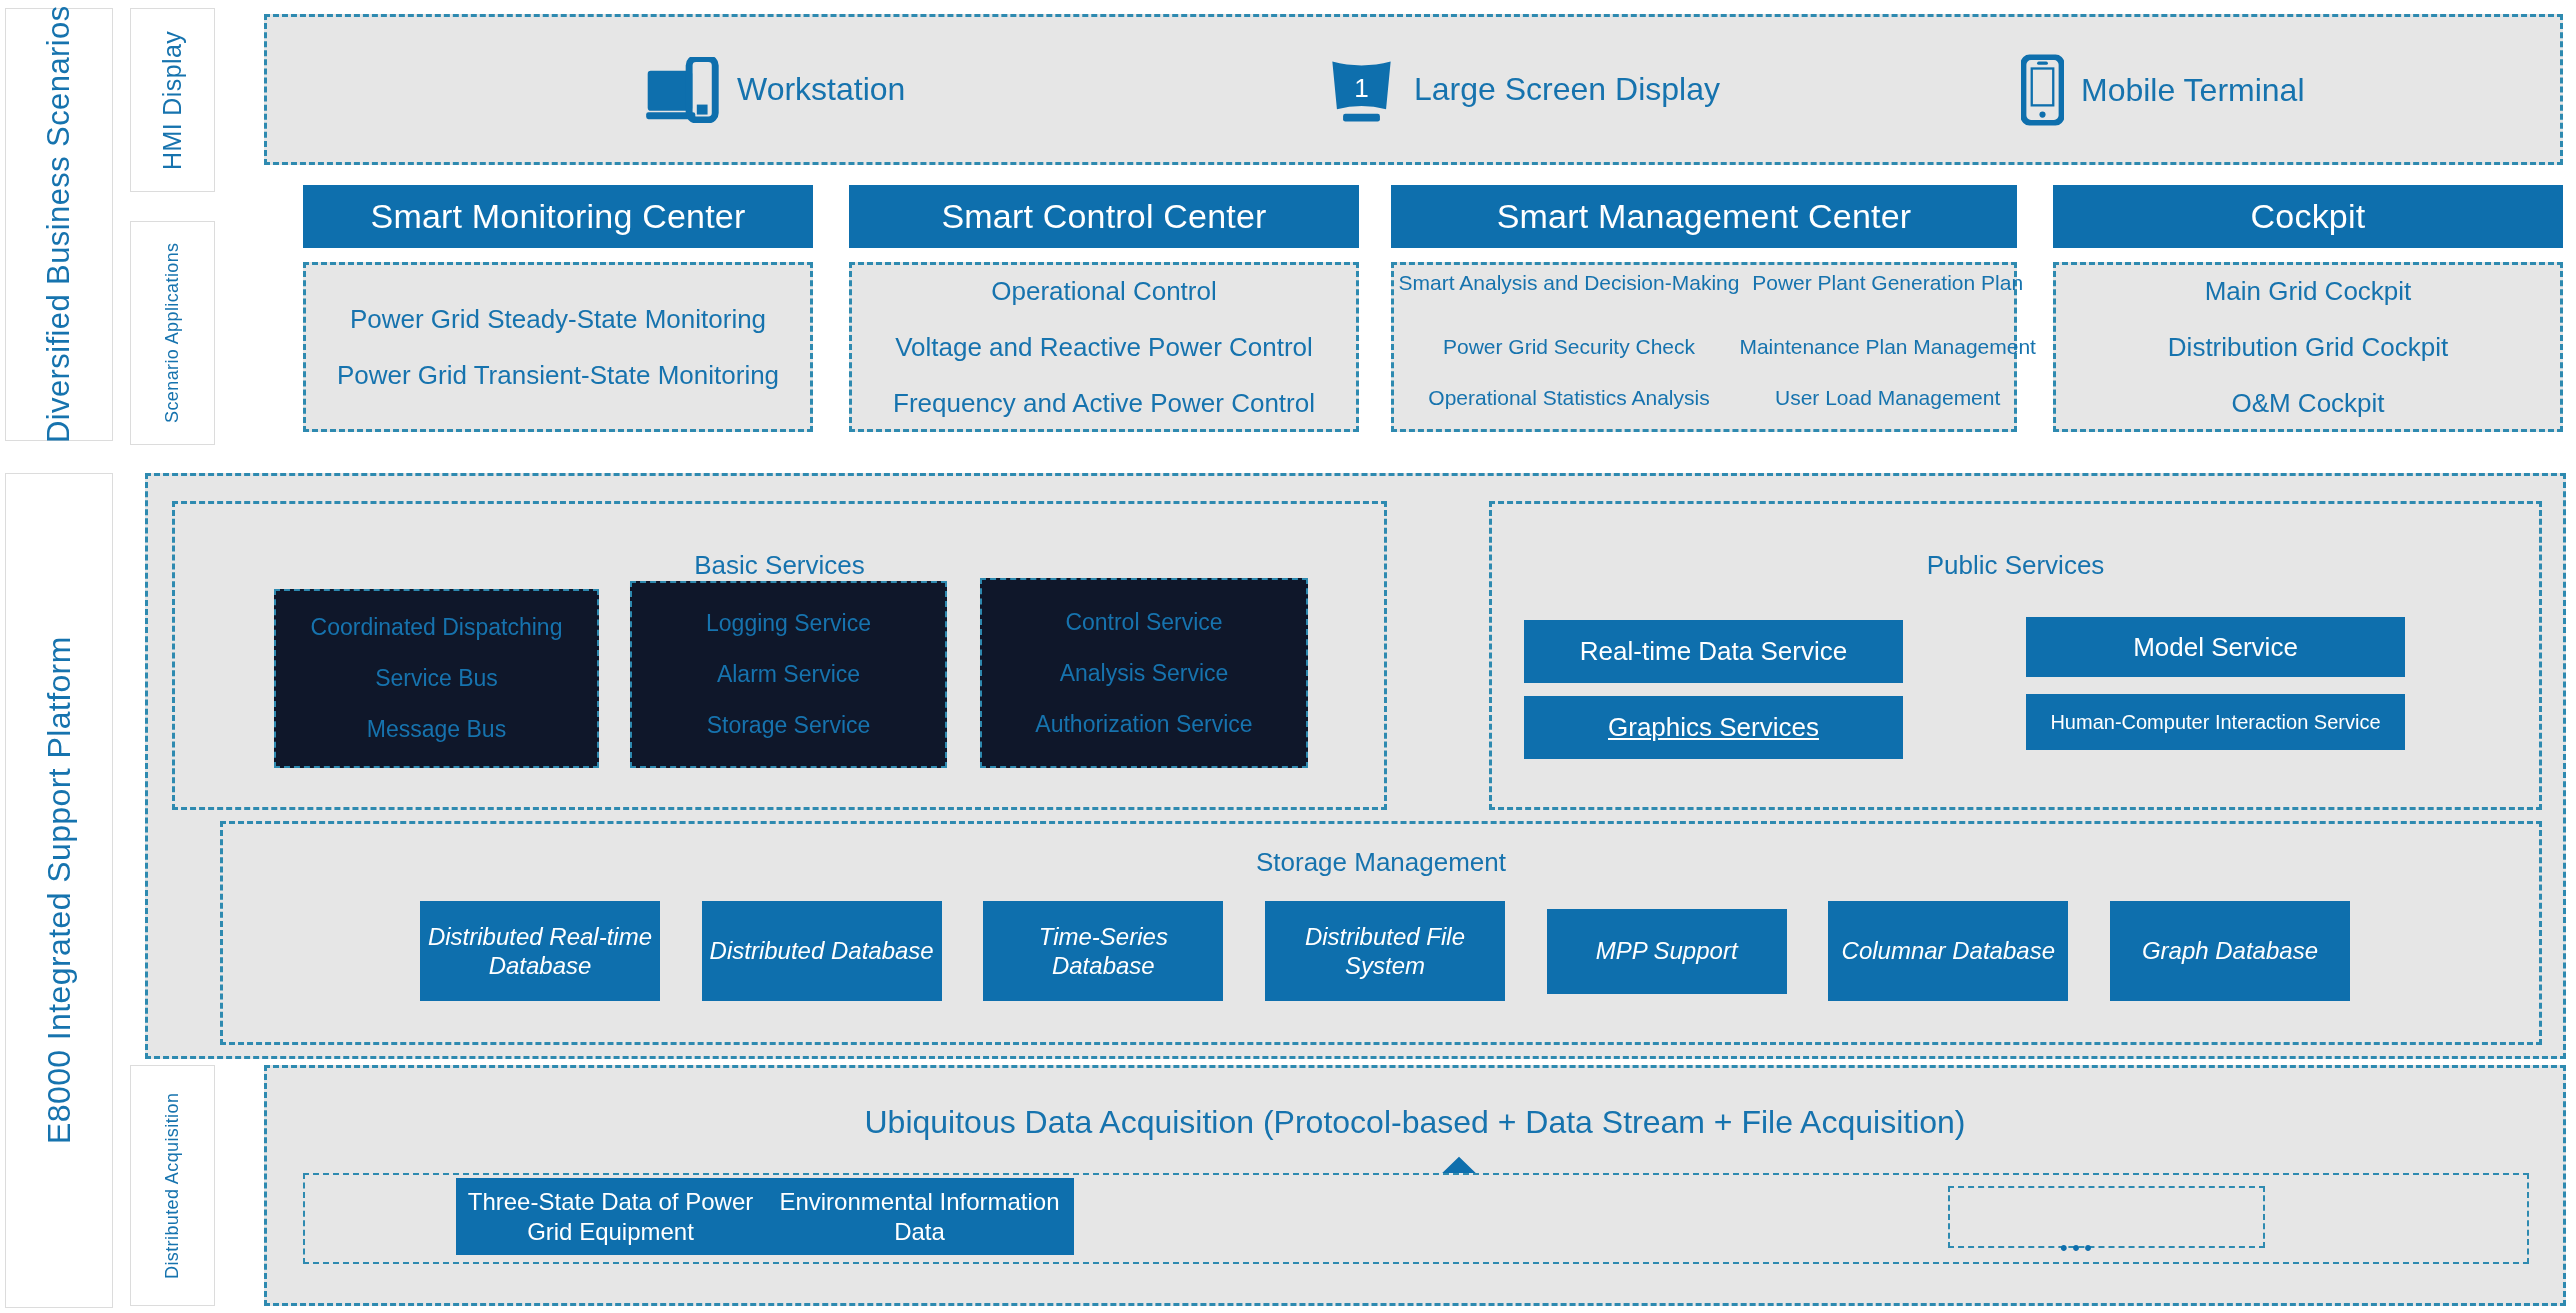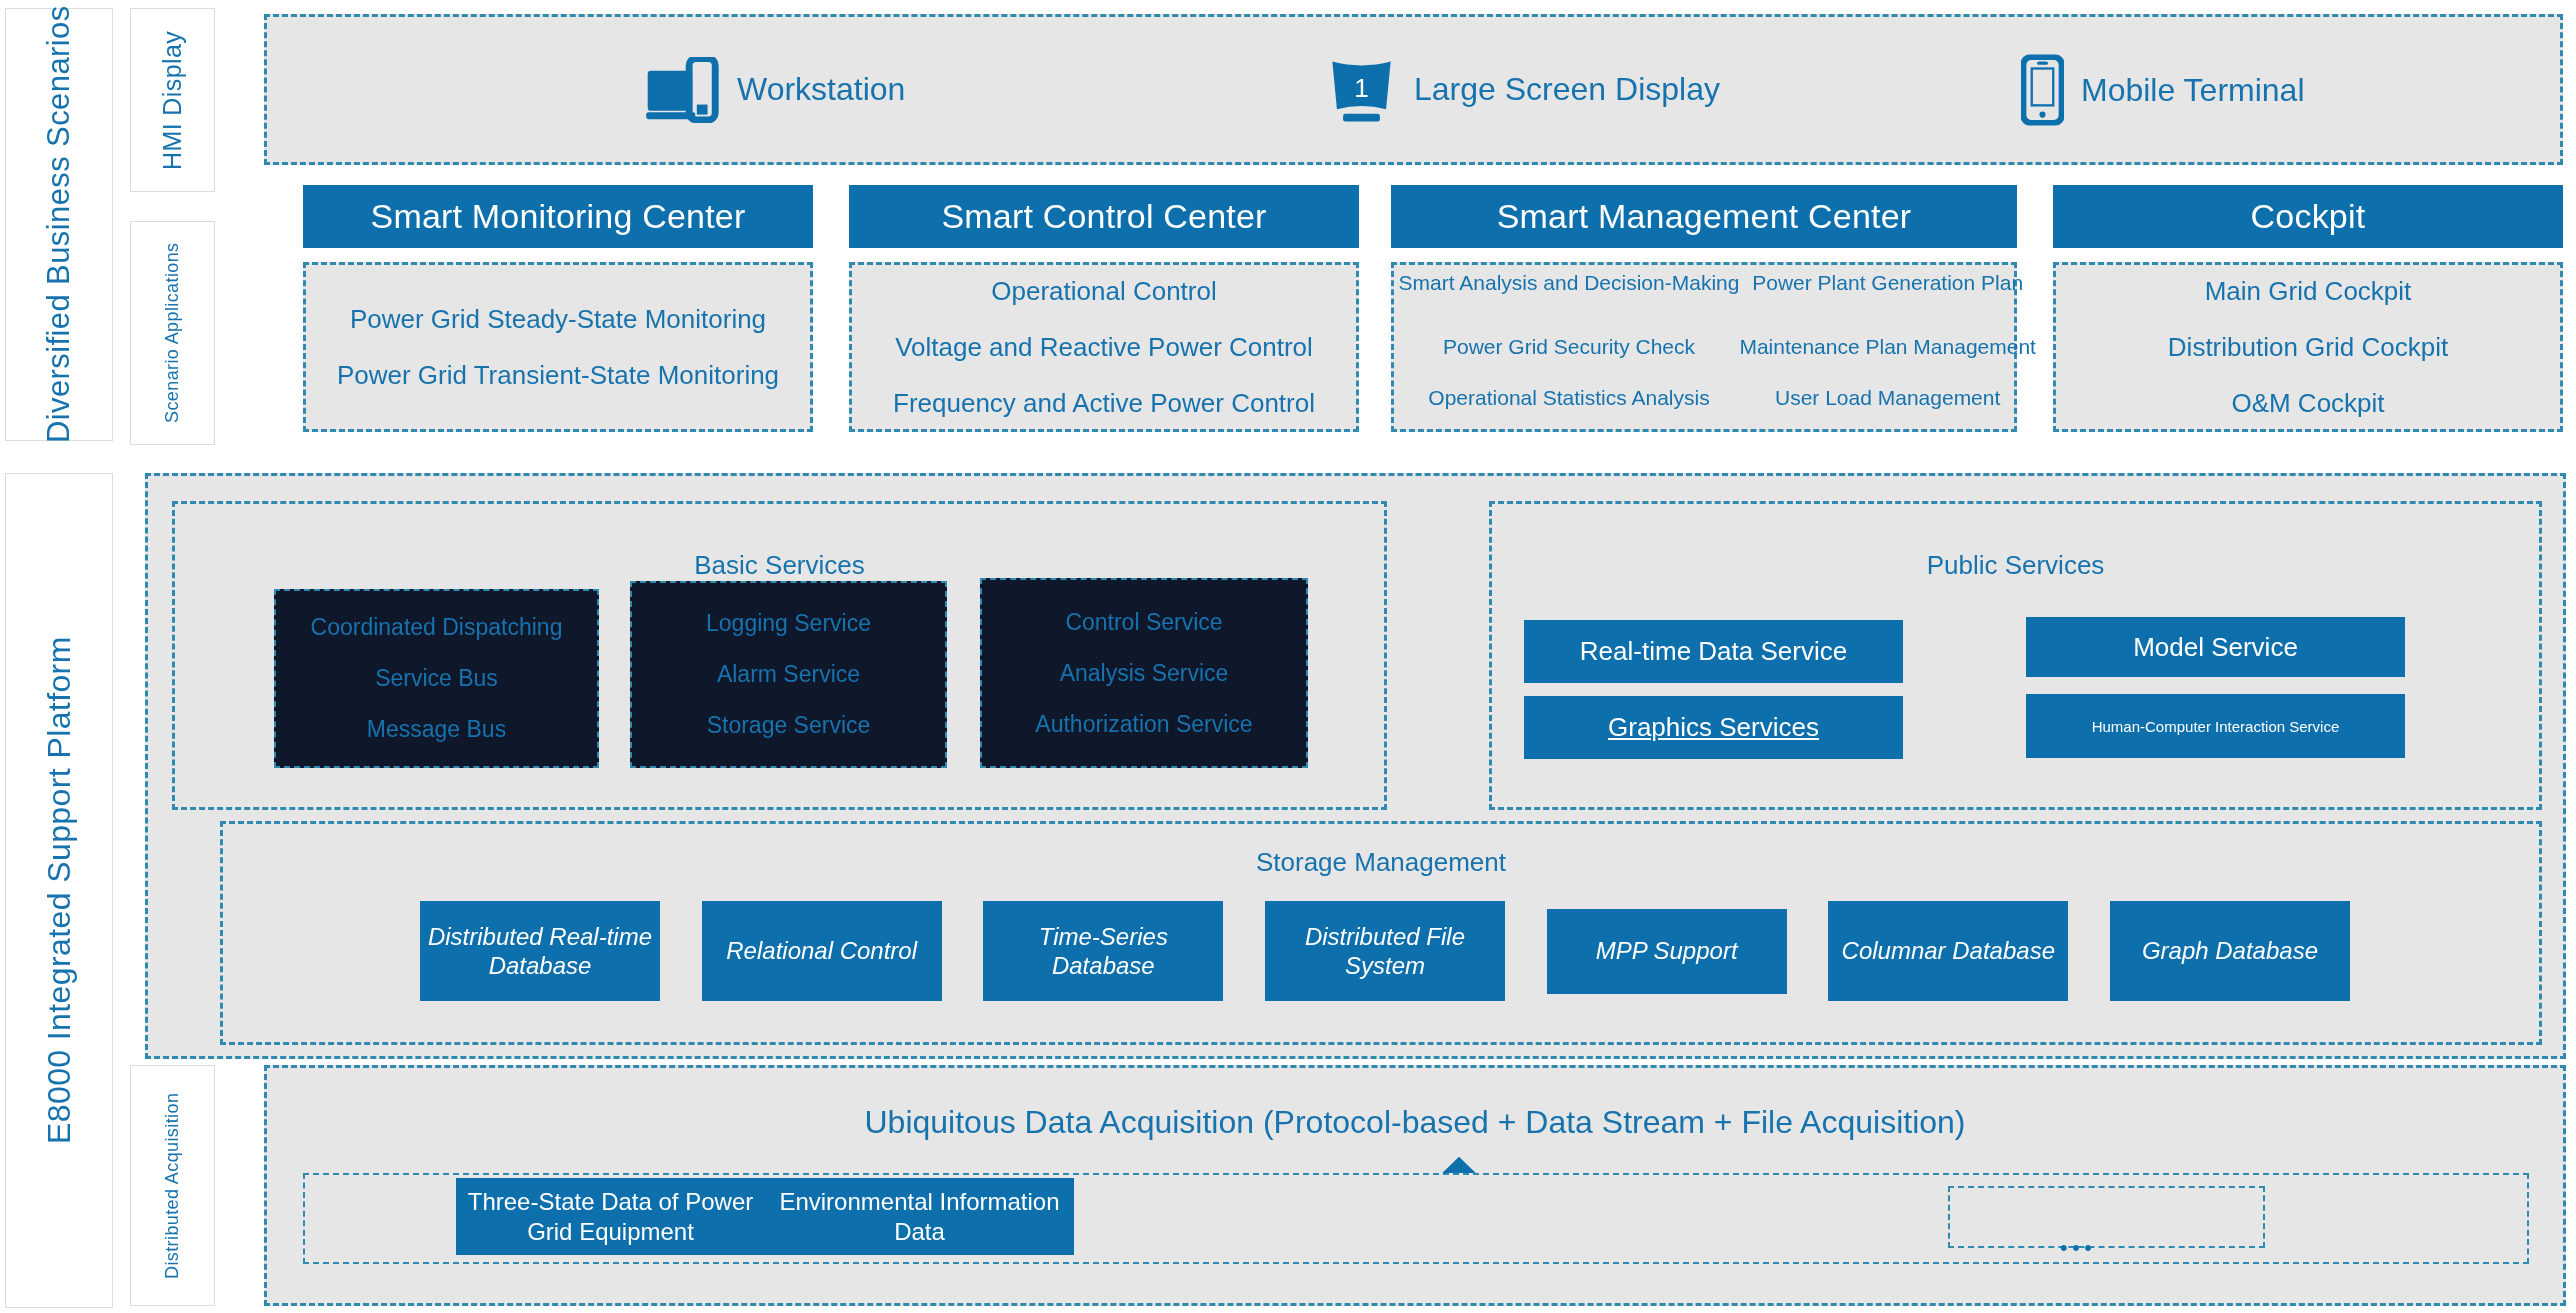--- a/index.html
+++ b/index.html
@@ -130,21 +130,21 @@
   .chip {
     position: absolute;
     background: #0E6FAD;
     color: #ffffff;
     display: flex; align-items: center; justify-content: center;
     text-align: center;
   }
   #ps-realtime { left: 1524px; top: 620px; width: 379px; height: 63px; font-size: 26px; }
   #ps-graphics { left: 1524px; top: 696px; width: 379px; height: 63px; font-size: 26px; text-decoration: underline; }
   #ps-model    { left: 2026px; top: 617px; width: 379px; height: 60px; font-size: 26px; }
-  #ps-hci      { left: 2026px; top: 694px; width: 379px; height: 64px; font-size: 15px; }
+  #ps-hci      { left: 2026px; top: 694px; width: 379px; height: 56px; font-size: 20px; }
 
   
   #storage-box { left: 220px; top: 821px; width: 2322px; height: 224px; }
   #storage-title {
     position: absolute; left: 0; right: 0; top: 23px;
     text-align: center; color: #1673AE; font-size: 26px;
   }
   #db-row {
     position: absolute; left: 197px; right: 189px; top: 77px;
     display: flex; justify-content: space-between; align-items: flex-start; font-style: italic;
@@ -317,21 +317,21 @@
   </div>
   <div class="chip" id="ps-realtime">Real-time Data Service</div>
   <div class="chip" id="ps-graphics">Graphics Services</div>
   <div class="chip" id="ps-model">Model Service</div>
   <div class="chip" id="ps-hci">Human-Computer Interaction Service</div>
 
   <div class="dash" id="storage-box">
     <div id="storage-title">Storage Management</div>
     <div id="db-row">
       <div class="db">Distributed Real-time Database</div>
-      <div class="db">Relational Control</div>
+      <div class="db">Distributed Database</div>
       <div class="db">Time-Series Database</div>
       <div class="db">Distributed File System</div>
       <div class="db short">MPP Support</div>
       <div class="db">Columnar Database</div>
       <div class="db">Graph Database</div>
     </div>
   </div>
 
   <div class="dash" id="acq-outer">
     <div id="acq-title">Ubiquitous Data Acquisition (Protocol-based + Data Stream + File Acquisition)</div>

